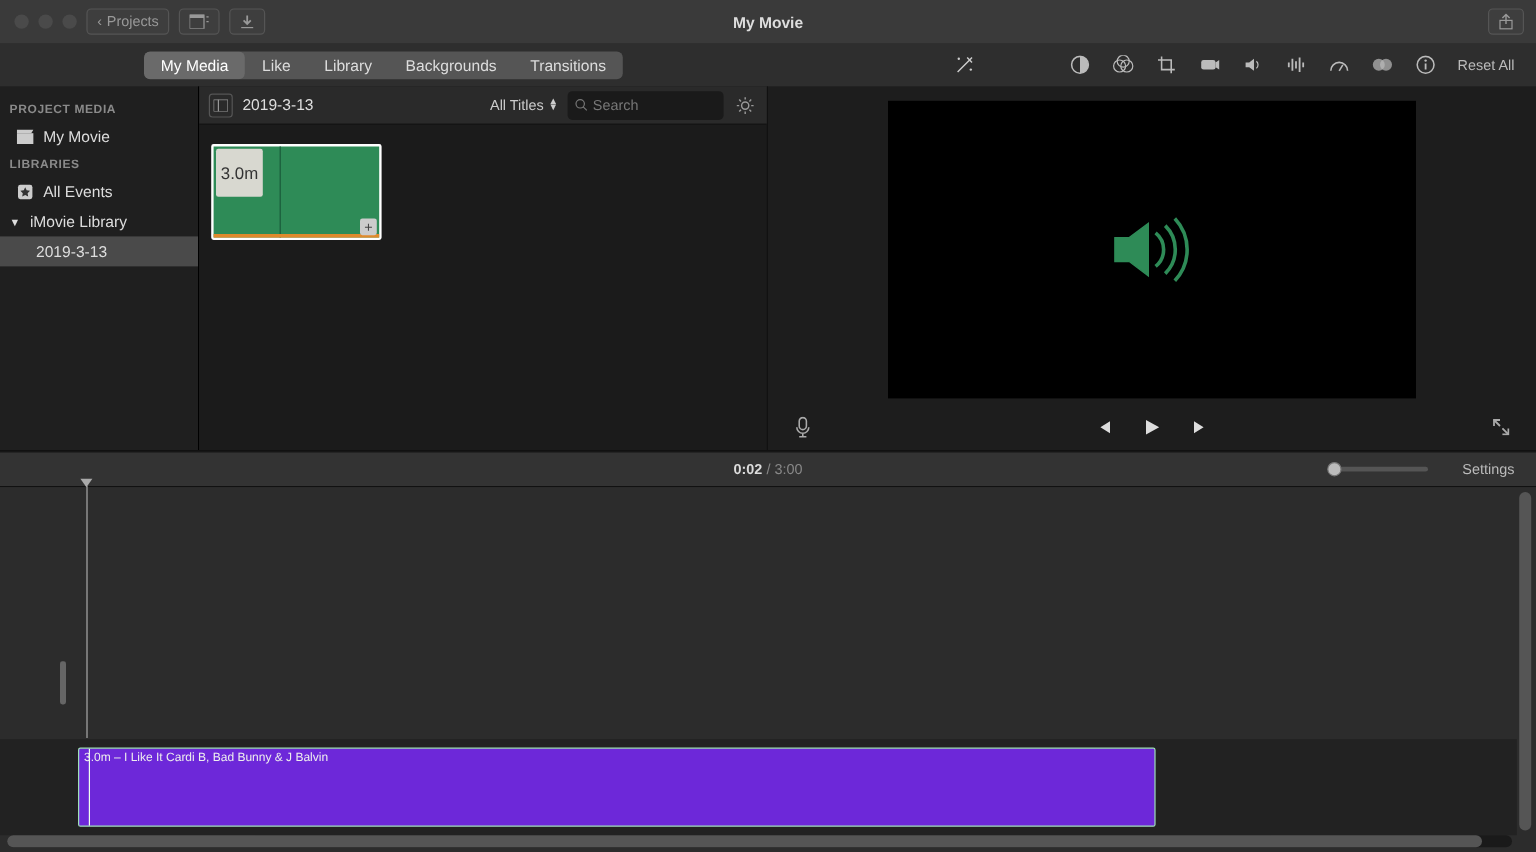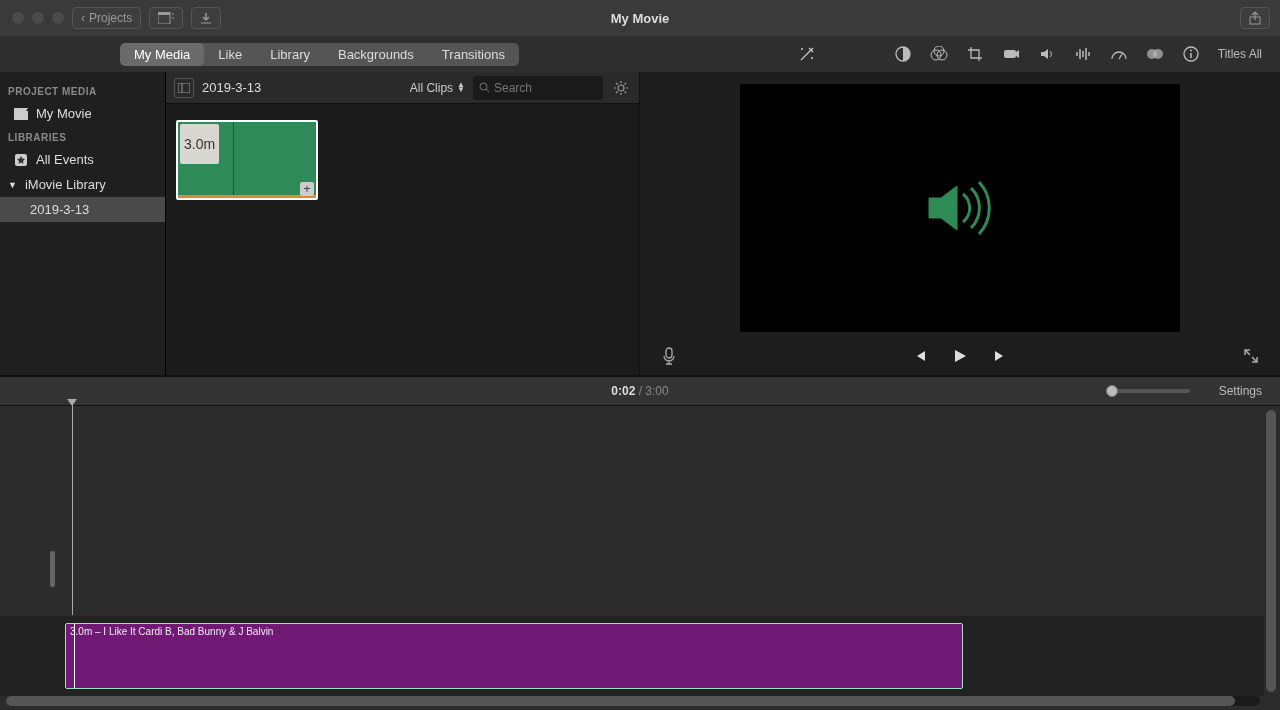--- a/index.html
+++ b/index.html
@@ -65,21 +65,21 @@
 .timebar .zoom::before{content:'';position:absolute;left:-4px;top:-4px;width:10px;height:10px;border-radius:50%;background:#bbb;border:1px solid #777;}
 .timebar .settings{position:absolute;right:18px;color:#bbb;}
 
 
 .timeline{height:304px;background:#2c2c2c;position:relative;}
 .ruler{height:10px;}
 .play1{position:absolute;left:72px;top:-1px;width:1px;height:210px;background:#aaa;}
 .play1::before{content:'';position:absolute;top:-6px;left:-5px;width:0;height:0;border-left:5px solid transparent;border-right:5px solid transparent;border-top:7px solid #aaa;}
 .marker{position:absolute;left:50px;top:145px;width:5px;height:36px;background:#666;border-radius:2px;}
 .trackarea{position:absolute;left:0;right:16px;top:210px;height:80px;background:#222;}
-.audio{position:absolute;left:65px;top:217px;width:898px;height:66px;background:#701a75;border:1px solid #9fe0b8;border-radius:2px;}
+.audio{position:absolute;left:65px;top:217px;width:898px;height:66px;background:#6d28d9;border:1px solid #9fe0b8;border-radius:2px;}
 .audio .lbl{font-size:10px;color:#eee;padding:2px 4px;}
 .audio .ph{position:absolute;left:8px;top:0;bottom:0;width:1px;background:#efe;}
 .hscroll{position:absolute;bottom:4px;left:6px;right:20px;height:10px;background:#1a1a1a;border-radius:5px;}
 .hscroll .thumb{height:100%;width:98%;background:#555;border-radius:5px;}
 .vscroll{position:absolute;top:4px;right:4px;width:10px;bottom:18px;background:transparent;}
 .vscroll .thumb{width:100%;height:100%;background:#555;border-radius:5px;}
 
 svg{display:block;}
 </style>
 </head>
@@ -185,21 +185,21 @@
           <circle cx="12" cy="7" r="5" fill="#bbb" opacity=".7"></circle>
         </svg>
       </div>
     <div class="icn">
         <svg width="16" height="16">
           <circle cx="8" cy="8" r="7" stroke="#bbb" fill="none" stroke-width="1.3"></circle>
           <line x1="8" y1="7" x2="8" y2="12" stroke="#bbb" stroke-width="1.5"></line>
           <circle cx="8" cy="4.5" r="1" fill="#bbb"></circle>
         </svg>
       </div>
-    <div class="reset">Titles All</div>
+    <div class="reset">Reset All</div>
   </div>
 </div>
 
 <div class="main">
 
   <div class="sidebar">
     <div class="sbh">PROJECT MEDIA</div>
     <div class="sbi">
       <span class="ic">
           <svg width="14" height="12">
@@ -232,21 +232,21 @@
     <div class="bhead">
       <div class="hic">
           <svg width="12" height="10">
             <rect x="0" y="0" width="12" height="10" fill="none" stroke="#999"></rect>
             <line x1="4" y1="0" x2="4" y2="10" stroke="#999"></line>
           </svg>
         </div>
       <div class="evname">2019-3-13</div>
       <div class="spacer"></div>
       <div class="allclips">
-        <span>All Clips</span>
+        <span>All Titles</span>
         <span style="font-size:8px;line-height:.6;">▲<br>▼</span>
       </div>
       <div class="srch">
         <svg width="11" height="11">
             <circle cx="4.5" cy="4.5" r="3.5" stroke="#777" fill="none"></circle>
             <line x1="7" y1="7" x2="10" y2="10" stroke="#777"></line>
           </svg>
         <span>Search</span>
       </div>
       <div class="gear">

